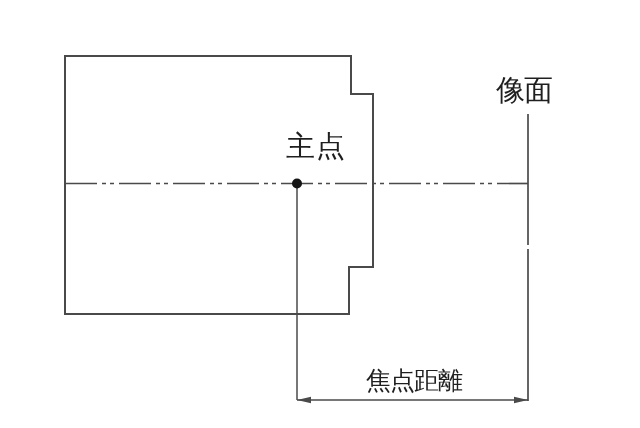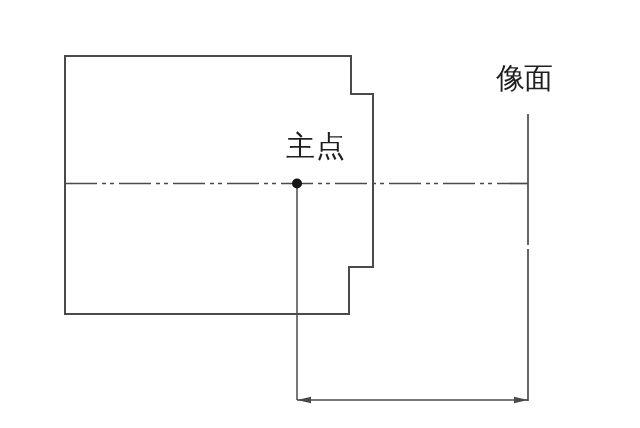--- a/index.html
+++ b/index.html
@@ -31,21 +31,21 @@
   .arrow     { fill: var(--line, #4a4a4a); stroke: none; }
   .dot       { fill: var(--dot, #151515); stroke: none; }
   .lbl {
     position: absolute;
     color: var(--text, #1f1f1f);
     line-height: 1;
     white-space: nowrap;
     font-family: "Liberation Sans", sans-serif;
   }
   .lbl-principal { left: 263px; top: 132px; font-size: 29px; letter-spacing: 1px; margin-left: 23px; }
-  .lbl-plane     { left: 496px; top: 64px;  font-size: 29px; letter-spacing: -1px; text-align: right; }
+  .lbl-plane     { left: 496px; top: 76px;  font-size: 29px; letter-spacing: -1px; text-align: right; }
   .lbl-focal     { left: 366px; top: 368px; font-size: 25px; letter-spacing: -1px; }
 </style>
 </head>
 <body>
 
 <div class="canvas">
   <svg width="640" height="428" viewBox="0 0 640 428">
 
     <path class="stroke outline" d="M65,56 L351,56 L351,94 L373,94 L373,267 L349,267 L349,314 L65,314 Z"></path>
 
@@ -60,13 +60,14 @@
     <polygon class="arrow" points="297,400 311,396.7 311,403.3"></polygon>
     <polygon class="arrow" points="528,400 514,396.7 514,403.3"></polygon>
 
     <circle class="dot" cx="297" cy="183.5" r="5"></circle>
   </svg>
 
   <span class="lbl lbl-principal">主点</span>
 
   <span class="lbl lbl-plane">像面</span>
 
+  <span class="lbl lbl-focal">焦点距離</span>
 </div>
 
 </body></html>

